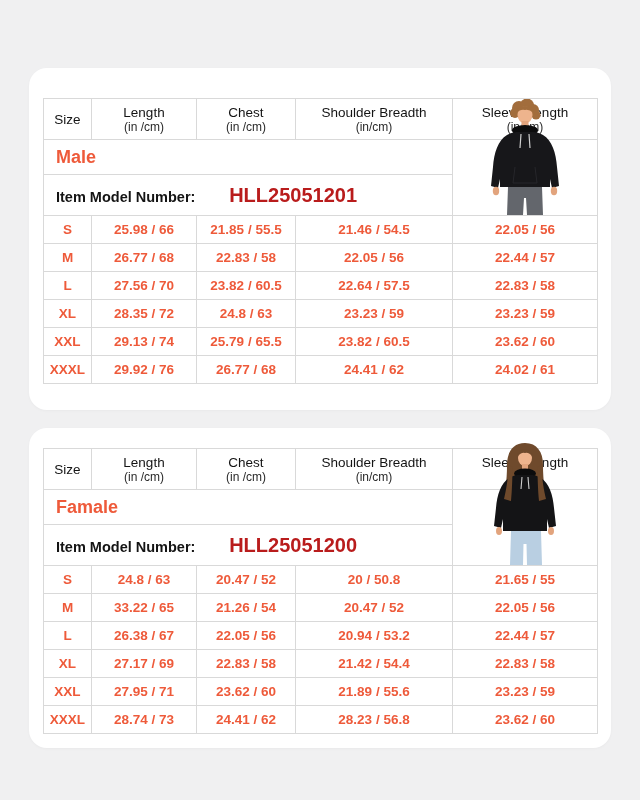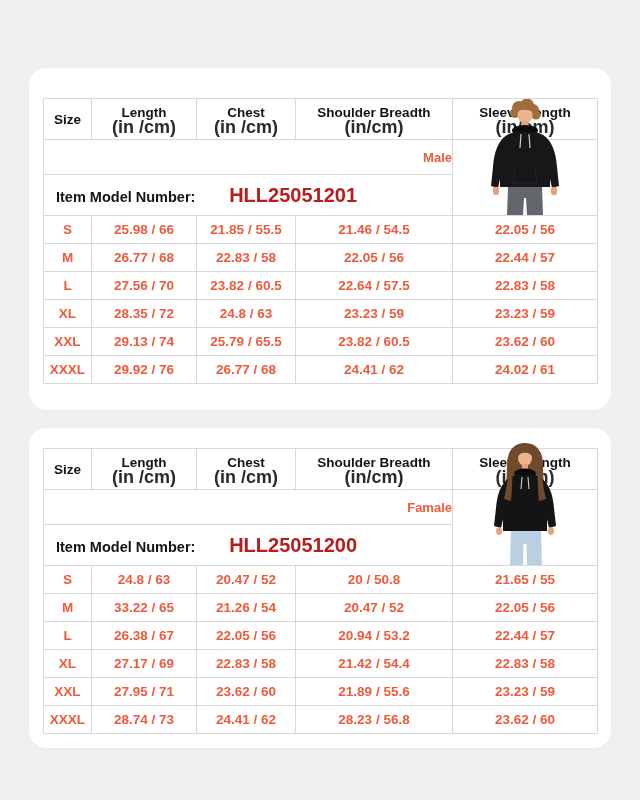--- a/index.html
+++ b/index.html
@@ -30,29 +30,29 @@
     padding:0;
     text-align:center;
     vertical-align:middle;
   }
   tr.title-row td{height:34px;text-align:left;}
   tr.model-row td{height:40px;text-align:left;}
   thead th{height:40px;}
   tbody td{height:27px;}
 
   .gender-label{
-    color:#ee5a3a;font-weight:bold;font-size:13px;
-    padding-left:12px;display:block;text-align:right;
+    color:#ee5a3a;font-weight:bold;font-size:18px;
+    padding-left:12px;display:block;
   }
   .model-line{padding-left:12px;white-space:nowrap;}
   .model-label{color:#141414;font-weight:bold;font-size:14.5px;text-align:center;}
   .model-number{color:#b91c1c;font-weight:bold;font-size:20px;margin-left:30px;}
 
-  th .th-title{color:#141414;font-weight:bold;font-size:13.5px;line-height:15px;}
-  th .th-sub{color:#2a2a2a;font-weight:bold;font-size:18px;line-height:14px;}
+  th .th-title{color:#141414;font-weight:normal;font-size:13.5px;line-height:15px;}
+  th .th-sub{color:#2a2a2a;font-weight:normal;font-size:12px;line-height:14px;}
 
   tbody td{color:#ee5a3a;font-weight:bold;font-size:13.5px;}
 
   td.photo-cell{position:relative;overflow:visible;}
   .person-figure{
     position:absolute;left:50%;bottom:0;transform:translateX(-50%);
     pointer-events:none;
   }
   .person-figure.male{width:96px;height:116px;}
   .person-figure.female{width:82px;height:124px;}

